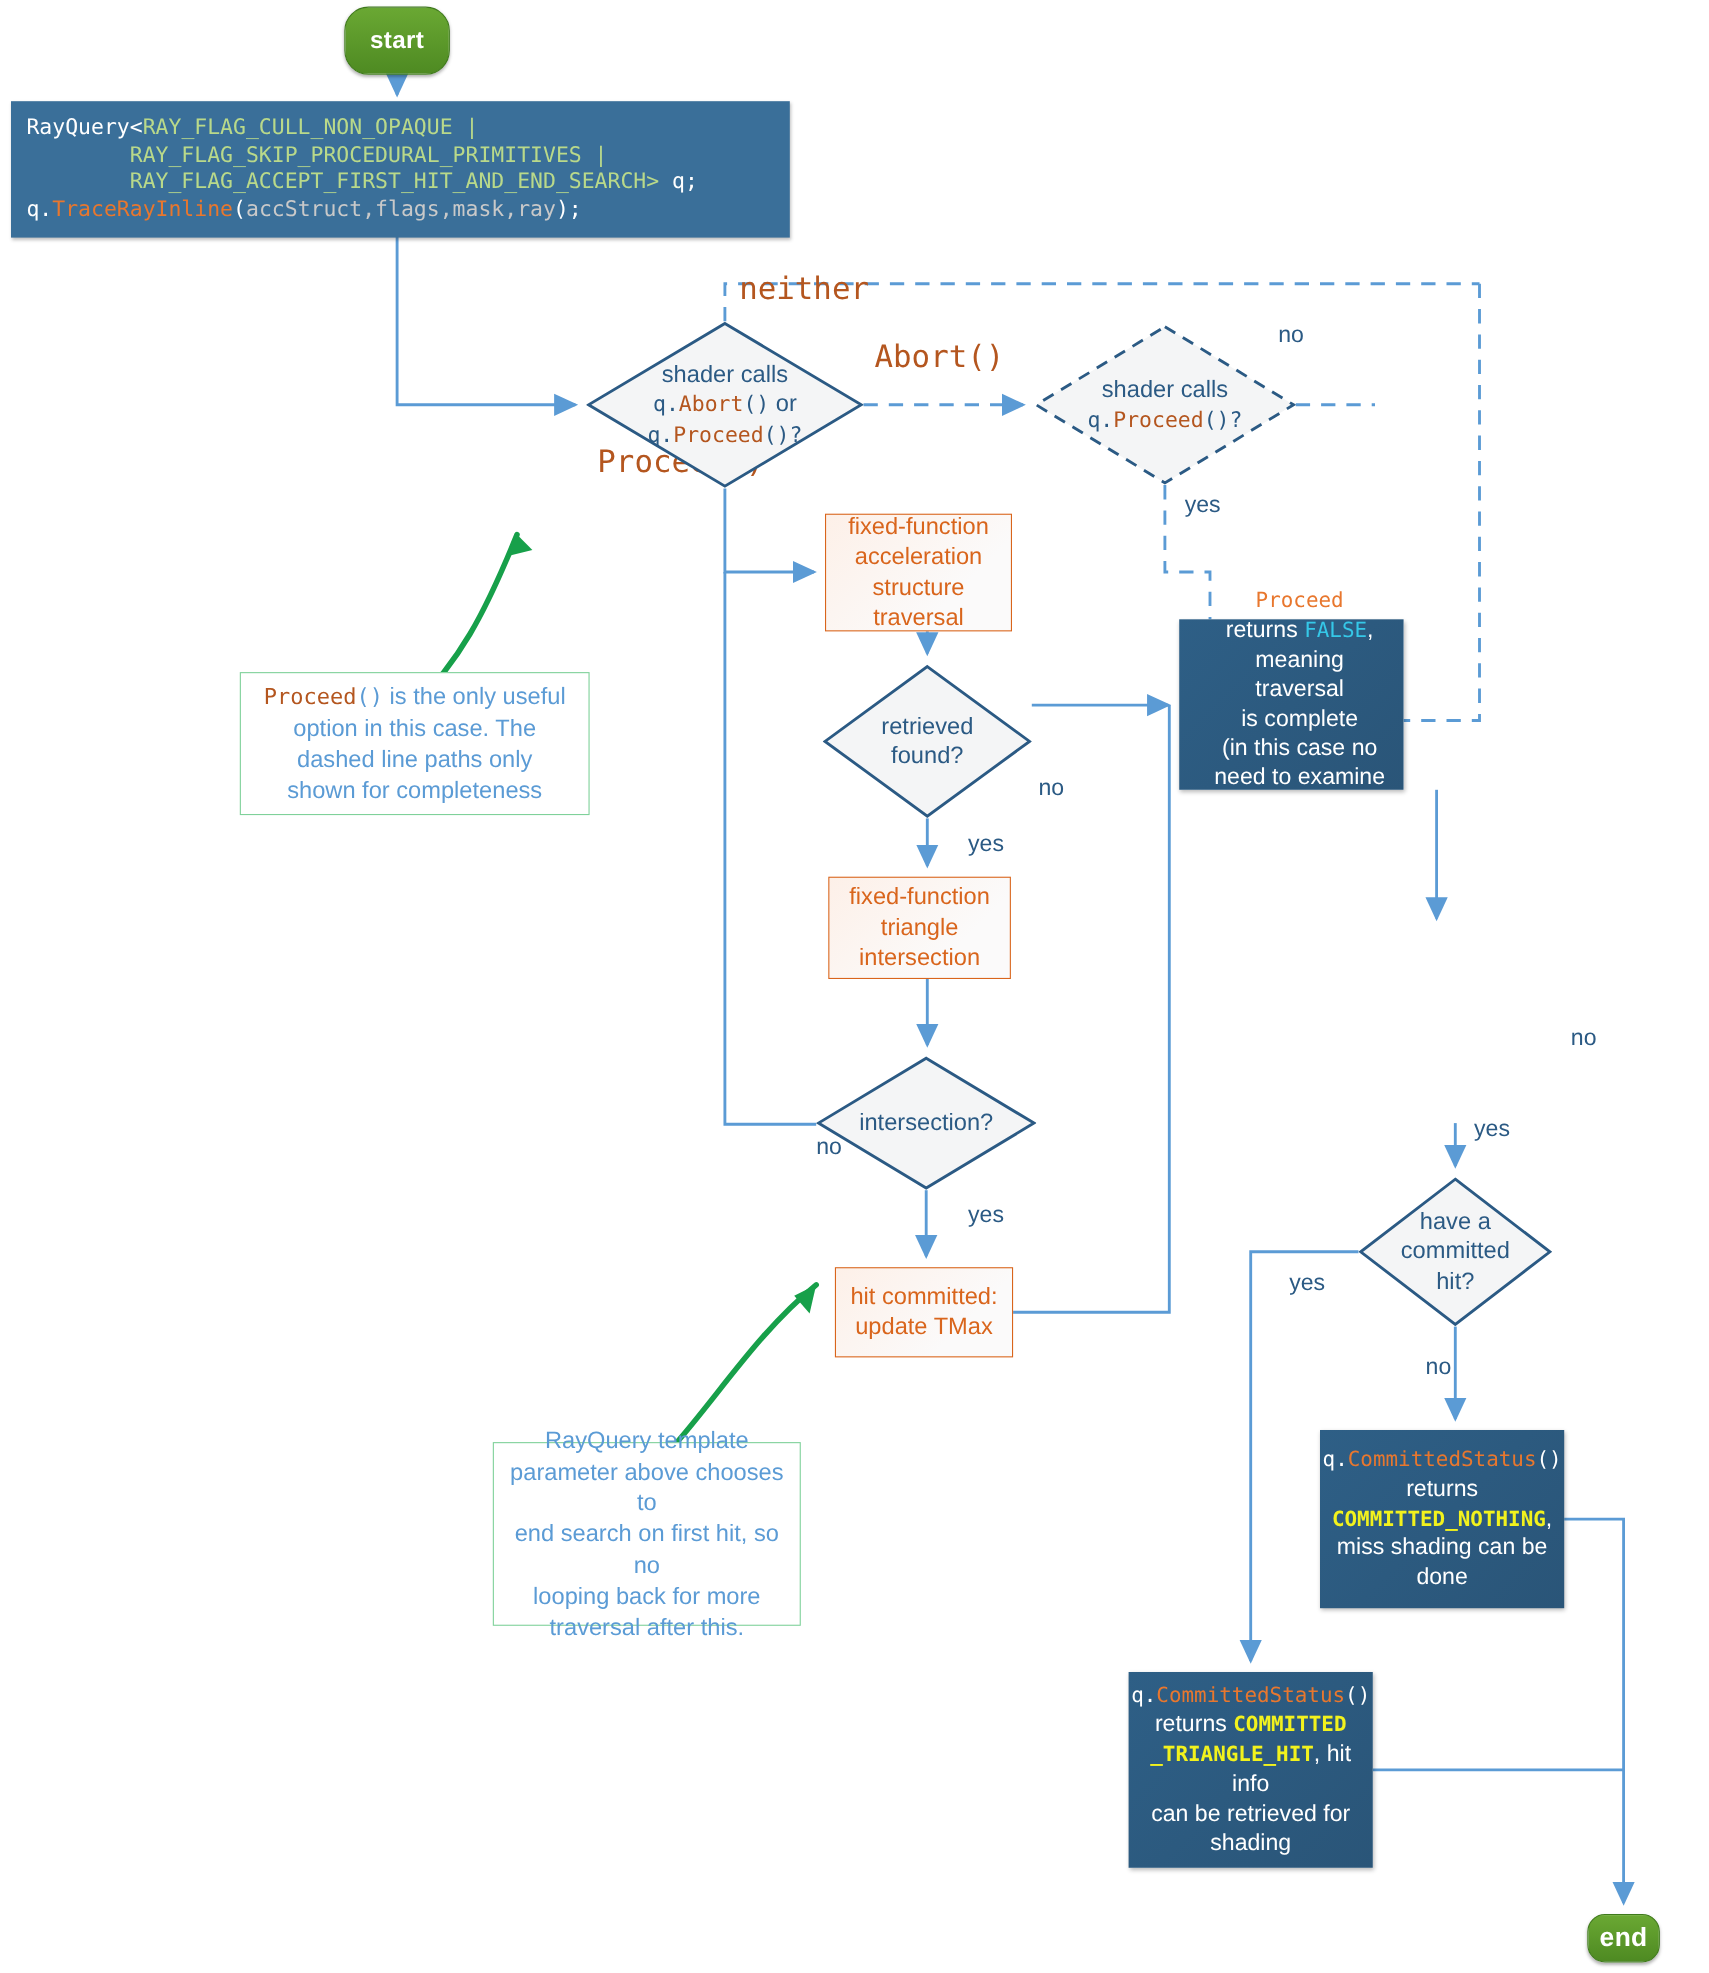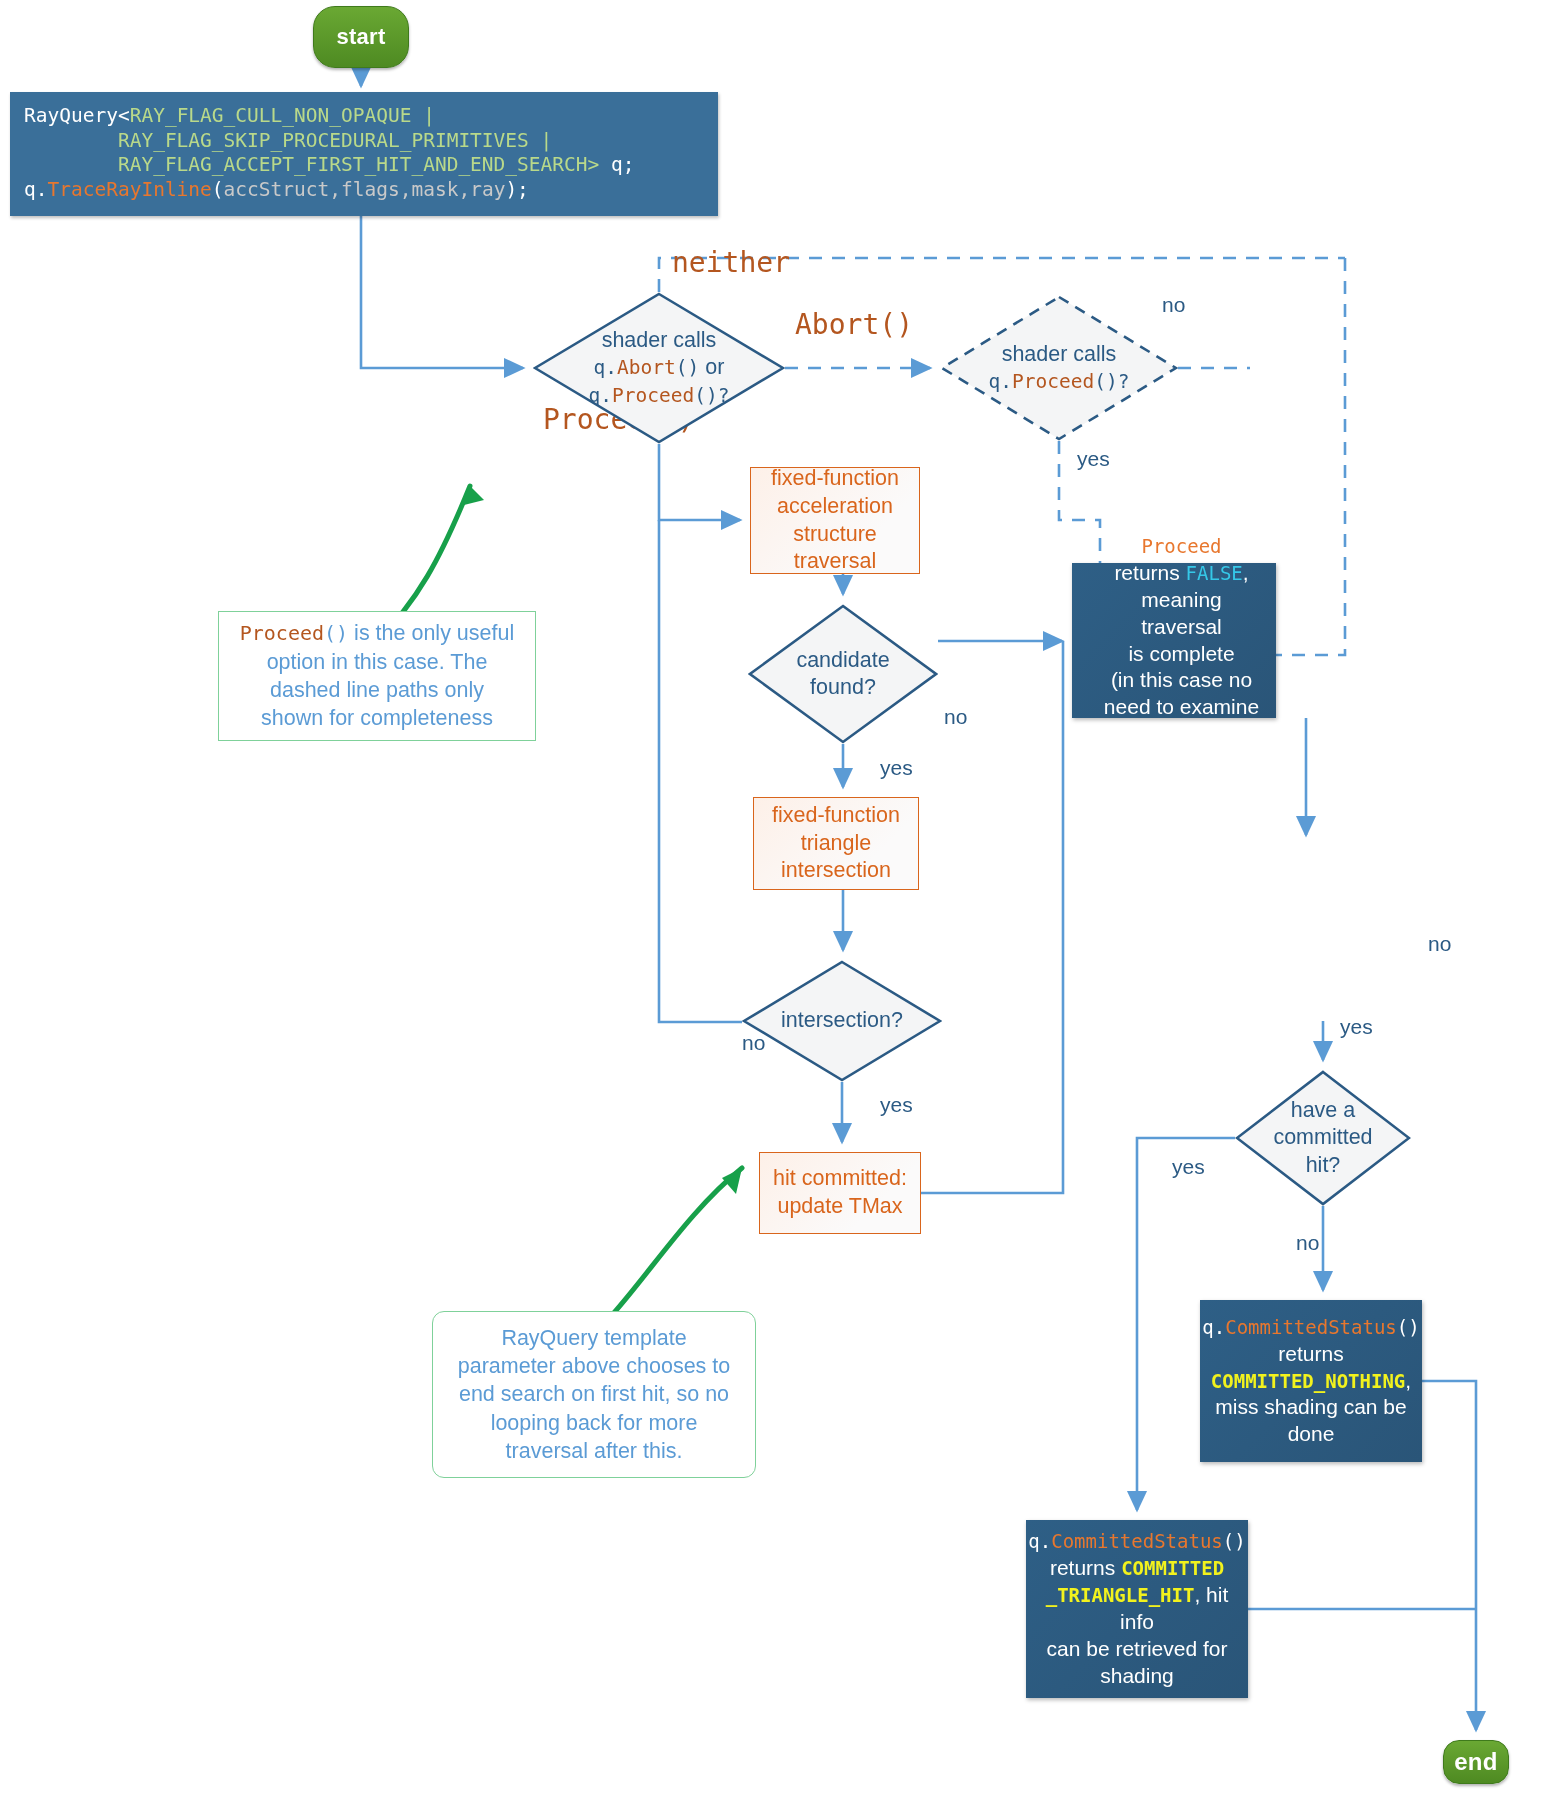--- a/index.html
+++ b/index.html
@@ -61,21 +61,21 @@
   #node-d-intersection{left:742px;top:960px;width:200px;height:122px;}
   #node-d-committed-status{left:1190px;top:845px;width:232px;height:176px;}
   #node-d-have-hit{left:1235px;top:1070px;width:176px;height:136px;}
 
   
   .note{border:1.4px solid #7fd19a;background:#ffffff;color:#5b9bd5;
         text-align:center;font-size:21.5px;line-height:1.32;
         display:flex;align-items:center;justify-content:center;padding:8px 10px;}
   .note .mono{font-family:"DejaVu Sans Mono",monospace;font-size:20px;}
   #node-note-proceed{left:218px;top:611px;width:318px;height:130px;}
-  #node-note-template{left:432px;top:1311px;width:324px;height:167px;border-radius:12px;}
+  #node-note-template{left:448px;top:1311px;width:280px;height:167px;}
 
   
   .elabel{position:absolute;color:#2b5a84;font-size:21px;white-space:nowrap;}
   .elabel.mono{font-family:"DejaVu Sans Mono",monospace;font-size:28px;color:#b4561f;}
 </style>
 </head>
 <body>
 
 <div id="stage">
 
@@ -182,21 +182,21 @@
       <div>acceleration</div>
       <div>structure traversal</div>
     </div>
   </div>
 
   <div class="node diamond" id="node-d-candidate">
     <svg class="dshape" viewBox="0 0 190 140" preserveAspectRatio="none">
       <polygon points="95,2 188,70 95,138 2,70" fill="#f4f5f6" stroke="#2b5a84" stroke-width="2.6"></polygon>
     </svg>
     <div class="dlabel">
-      <div>candidate</div>
+      <div>retrieved</div>
       <div>found?</div>
     </div>
   </div>
 
   <div class="node orangebox" id="node-tri">
     <div>
       <div>fixed-function</div>
       <div>triangle</div>
       <div>intersection</div>
     </div>

